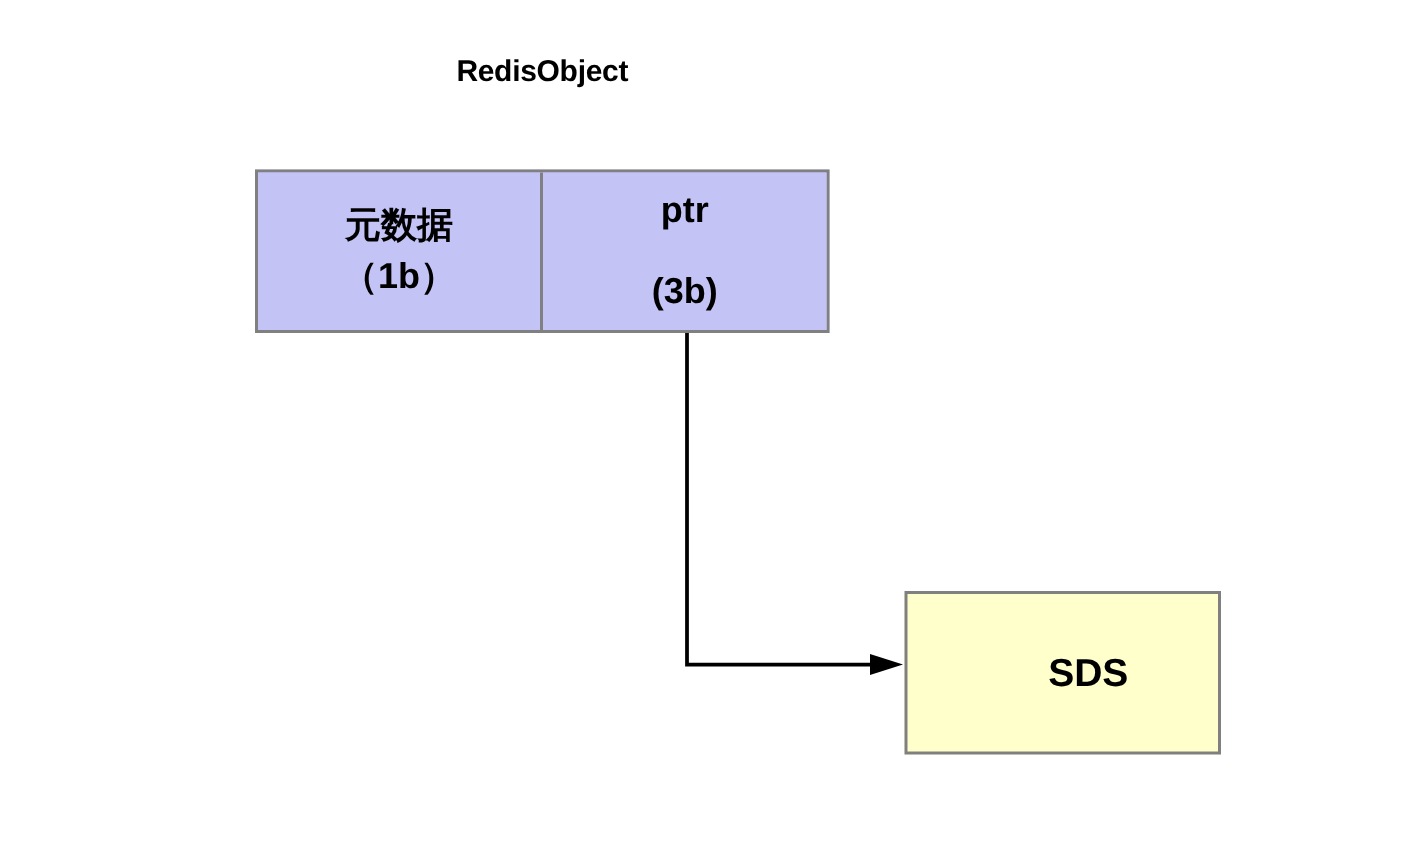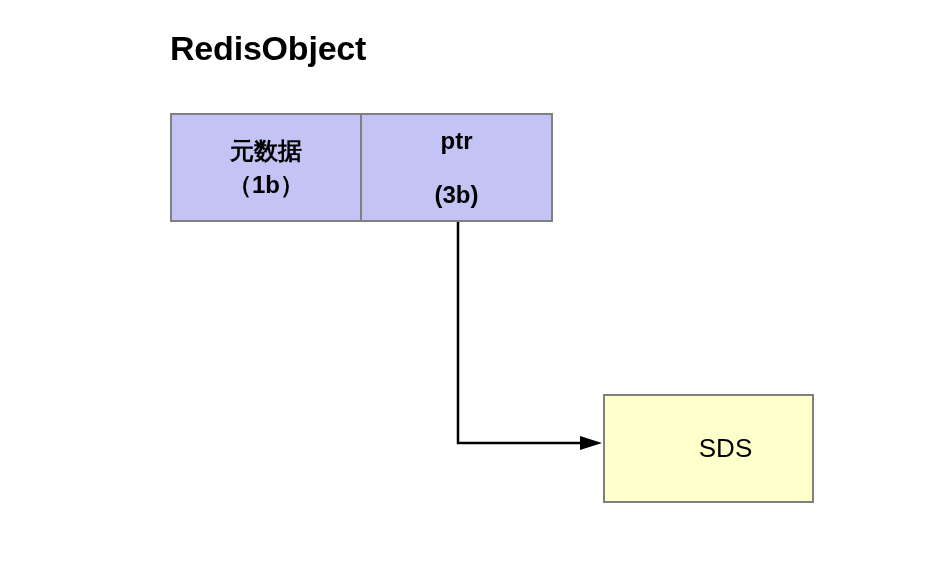--- a/index.html
+++ b/index.html
@@ -18,21 +18,22 @@
     background: #ffffff;
     overflow: hidden;
   }
 
   
   #diagram-title {
     position: absolute;
     left: 170px;
     top: 32px;
     width: 383px;
-    font-size: 34px;
+    text-align: center;
+    font-size: 20px;
     font-weight: bold;
     letter-spacing: -0.2px;
     line-height: 32px;
     white-space: nowrap;
   }
 
   
   #redisobject-box {
     position: absolute;
     left: 170px;
@@ -78,21 +79,21 @@
     height: 109px;
     box-sizing: border-box;
     border: 2px solid #808080;
     background: #ffffcc;
     display: flex;
     align-items: center;
     justify-content: center;
   }
   #sds-label {
     font-size: 26px;
-    font-weight: normal;
+    font-weight: bold;
     white-space: nowrap;
     margin-left: 34px;
   }
 
   
   #ptr-connector {
     position: absolute;
     left: 0;
     top: 0;
     width: 948px;

